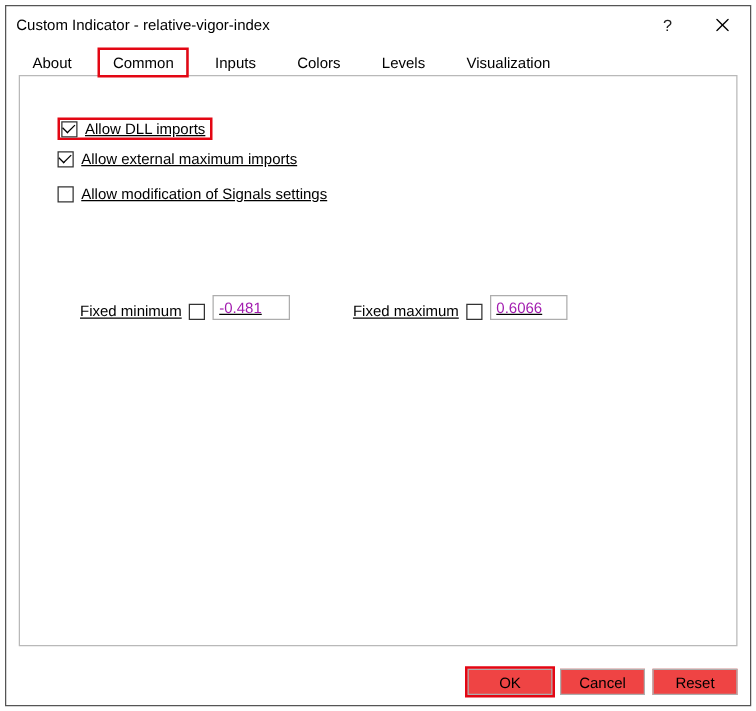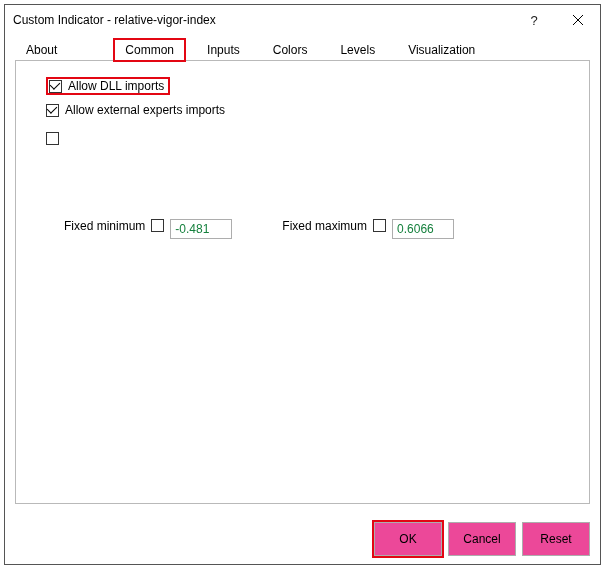--- a/index.html
+++ b/index.html
@@ -60,29 +60,29 @@
     position: relative;
   }
   .tab.inactive {
     border: 1px solid transparent;
     border-bottom: none;
     background: transparent;
   }
   .tab.highlight {
     outline: 2px solid #e30613;
     outline-offset: -1px;
-    margin-left: 35px;
   }
   .panel {
     border: 1px solid #b9b9b9;
     flex: 1;
     margin-top: -1px;
-    padding: 16px 24px 12px 30px;
+    padding: 33px 24px 12px 30px;
     display: flex;
     flex-direction: column;
+    text-decoration: underline;
   }
   .check-row {
     display: flex;
     align-items: center;
     gap: 6px;
     margin-bottom: 10px;
     height: 18px;
   }
   .check-row.highlight {
     border: 2px solid #e30613;
@@ -110,43 +110,43 @@
     transform: rotate(45deg);
   }
   .minmax-row {
     display: flex;
     gap: 50px;
     margin-top: 62px;
     margin-left: 18px;
   }
   .minmax-item {
     display: flex;
-    align-items: flex-start;
+    align-items: flex-end;
     gap: 6px;
   }
   .minmax-item .input {
     border: 1px solid #adadad;
     width: 62px;
     height: 20px;
     padding: 2px 4px;
     font-size: 12px;
-    color: #15803d;
+    color: #a21caf;
     background: #fff;
   }
   .button-row {
     display: flex;
     justify-content: flex-end;
     gap: 6px;
     padding: 8px 10px 8px 0;
   }
   .btn {
     width: 68px;
-    height: 34px;
+    height: 21px;
     border: 1px solid #adadad;
-    background: #ec4899;
+    background: #ef4444;
     display: flex;
     align-items: center;
     justify-content: center;
     font-size: 12px;
   }
   .btn.highlight {
     outline: 2px solid #e30613;
     outline-offset: 0;
   }
 </style>
@@ -175,24 +175,25 @@
       <div class="tab inactive">Visualization</div>
     </div>
 
     <div class="panel">
       <div class="check-row highlight">
         <div class="check checked"></div>
         <span>Allow DLL imports</span>
       </div>
       <div class="check-row">
         <div class="check checked"></div>
-        <span>Allow external experts imports</span>
+        <span>Allow external maximum imports</span>
       </div>
       <div class="check-row">
         <div class="check"></div>
+        <span>Allow modification of Signals settings</span>
       </div>
 
       <div class="minmax-row">
         <div class="minmax-item">
           <span>Fixed minimum</span>
           <div class="check"></div>
           <div class="input">-0.481</div>
         </div>
         <div class="minmax-item">
           <span>Fixed maximum</span>

